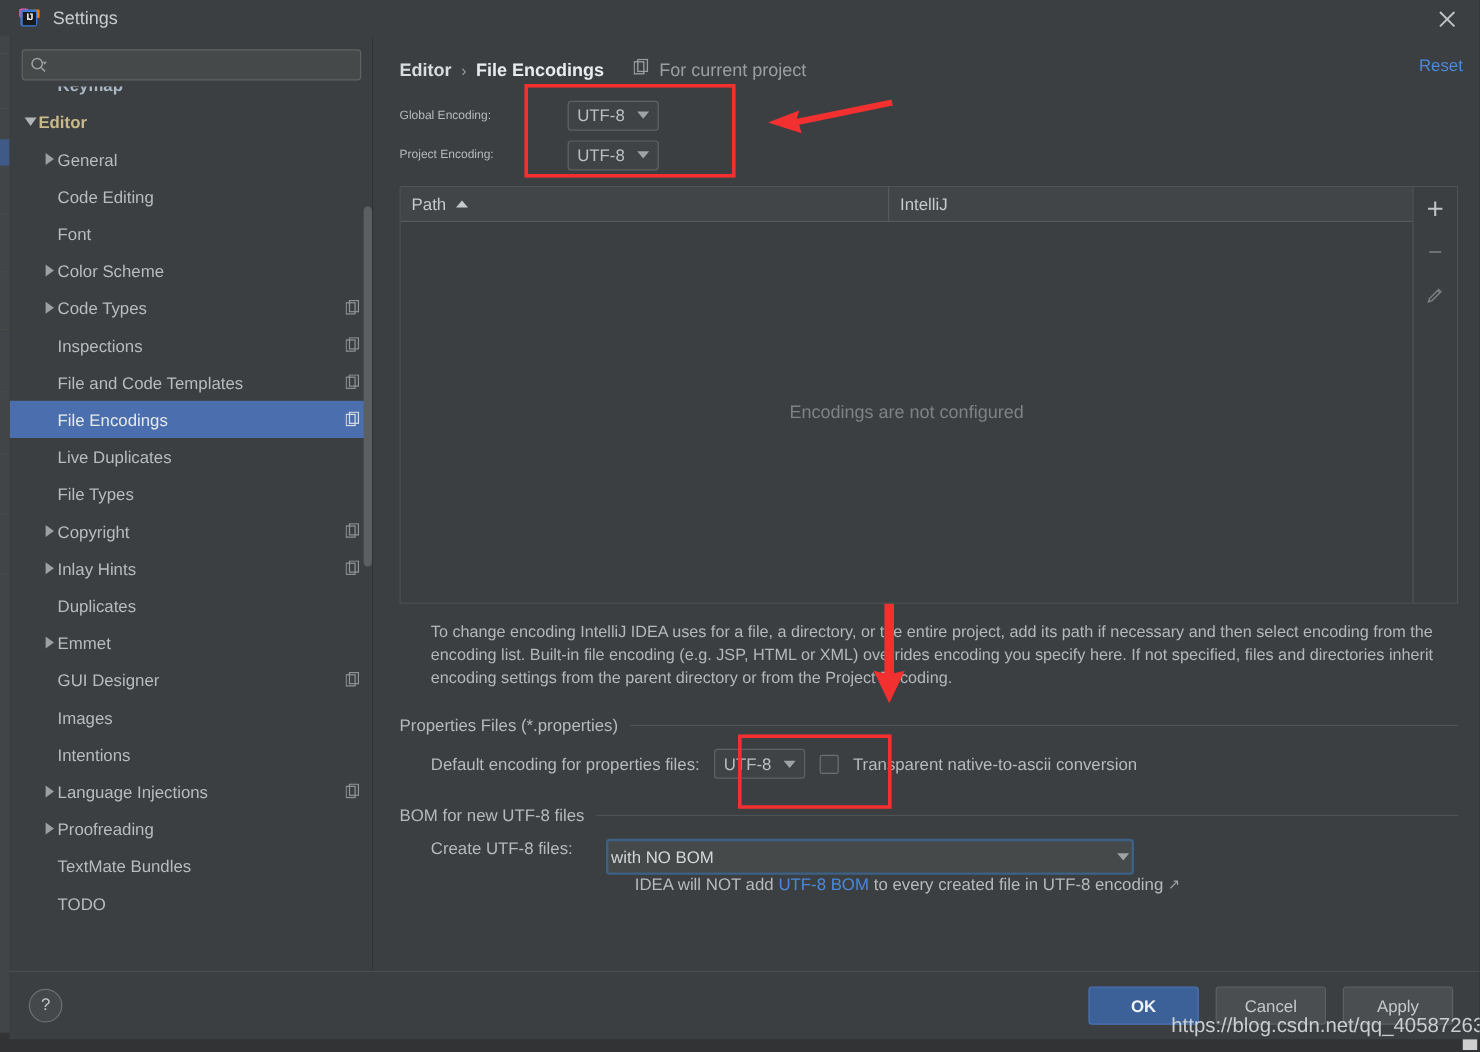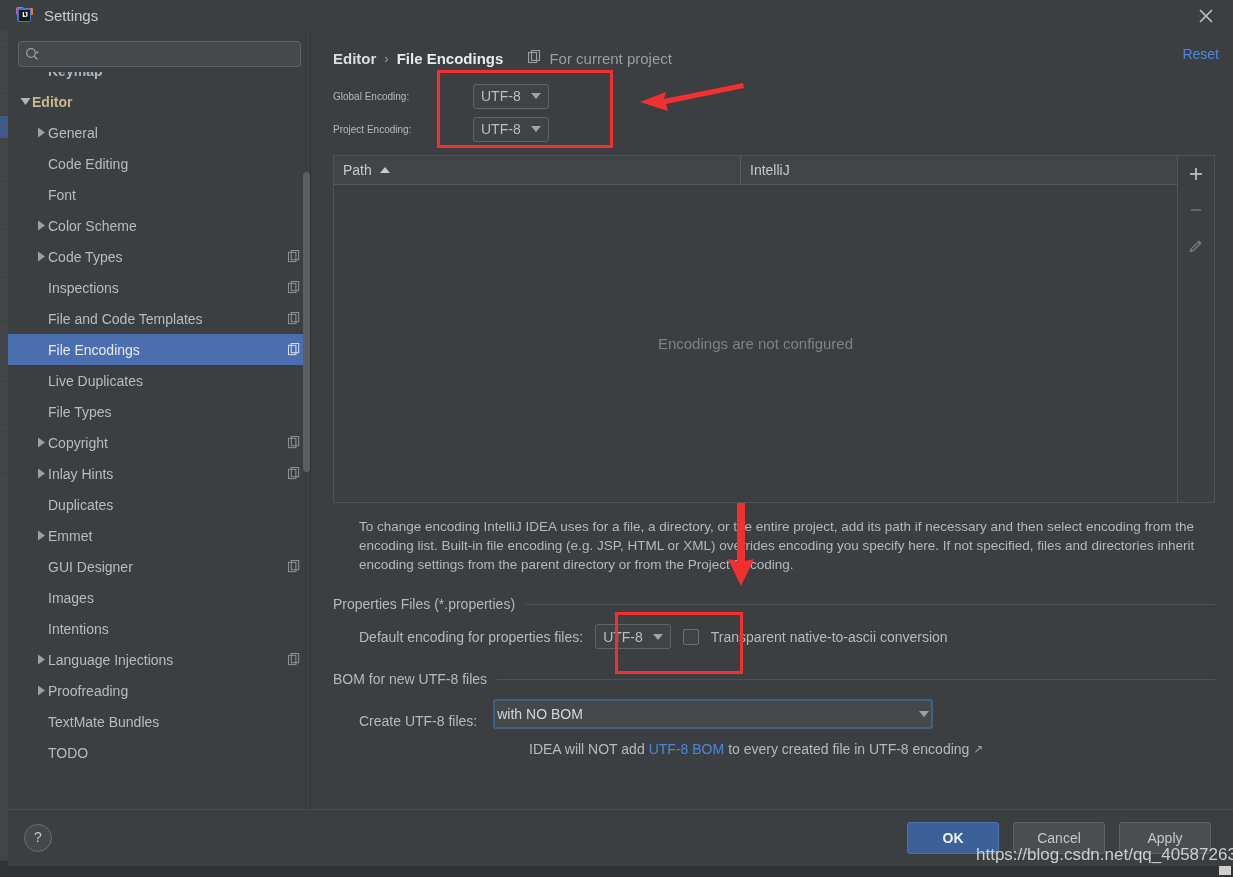--- a/index.html
+++ b/index.html
@@ -225,30 +225,30 @@
   .section-body { padding-left: 26px; margin-top: 12px; }
 
   .props-row { display: flex; align-items: center; gap: 12px; }
   .props-label { font-size: 14px; color: #b4babd; }
   .checkbox-ui {
     width: 14px; height: 14px; border: 1px solid #6b7073; border-radius: 2px;
     background: #3f4345; flex: none;
   }
   .check-label { font-size: 14px; color: #b4babd; }
 
-  .bom-row { display: flex; align-items: flex-end; gap: 16px; }
+  .bom-row { display: flex; align-items: flex-start; gap: 28px; }
   .combo-wide {
     width: 440px; height: 30px; box-sizing: border-box;
     border: 2px solid #3d6185; border-radius: 3px;
     background: #45494a;
     display: flex; align-items: center; justify-content: space-between;
     padding: 0 2px; font-size: 14px; color: #d2d7da; cursor: default;
   }
   .bom-note {
-    margin-top: 12px; margin-left: 170px; font-size: 14px; color: #b4babd;
+    margin-top: 0; margin-left: 170px; font-size: 14px; color: #b4babd;
     display: flex; align-items: center; gap: 4px;
   }
   .bom-note .lnk { color: #4a88dd; }
   .ext-arrow { color: #9aa0a3; font-size: 12px; }
 
   
   .footer {
     height: 56px; flex: none; position: relative;
     border-top: 1px solid #4a4e50;
     background: #3c3f41;

